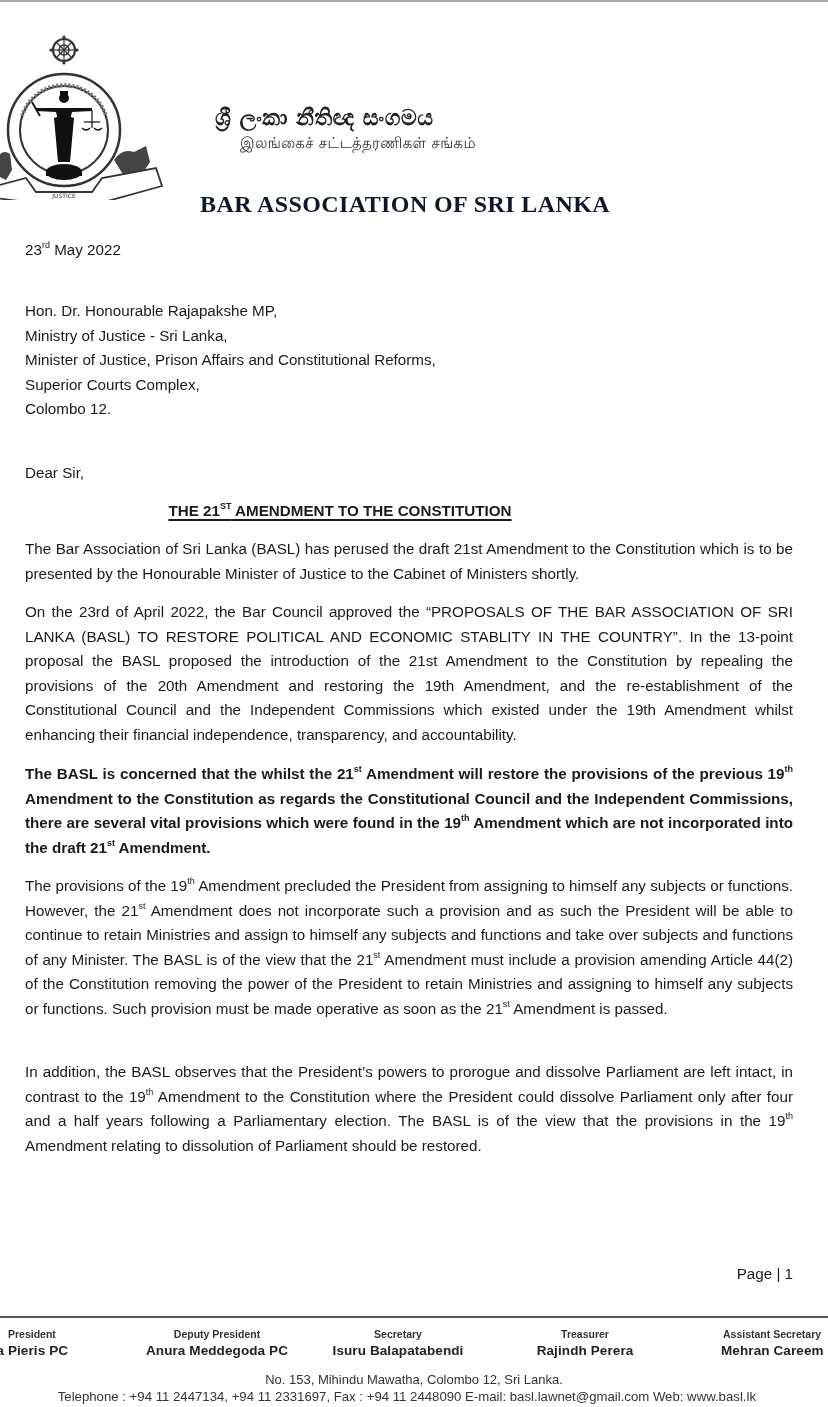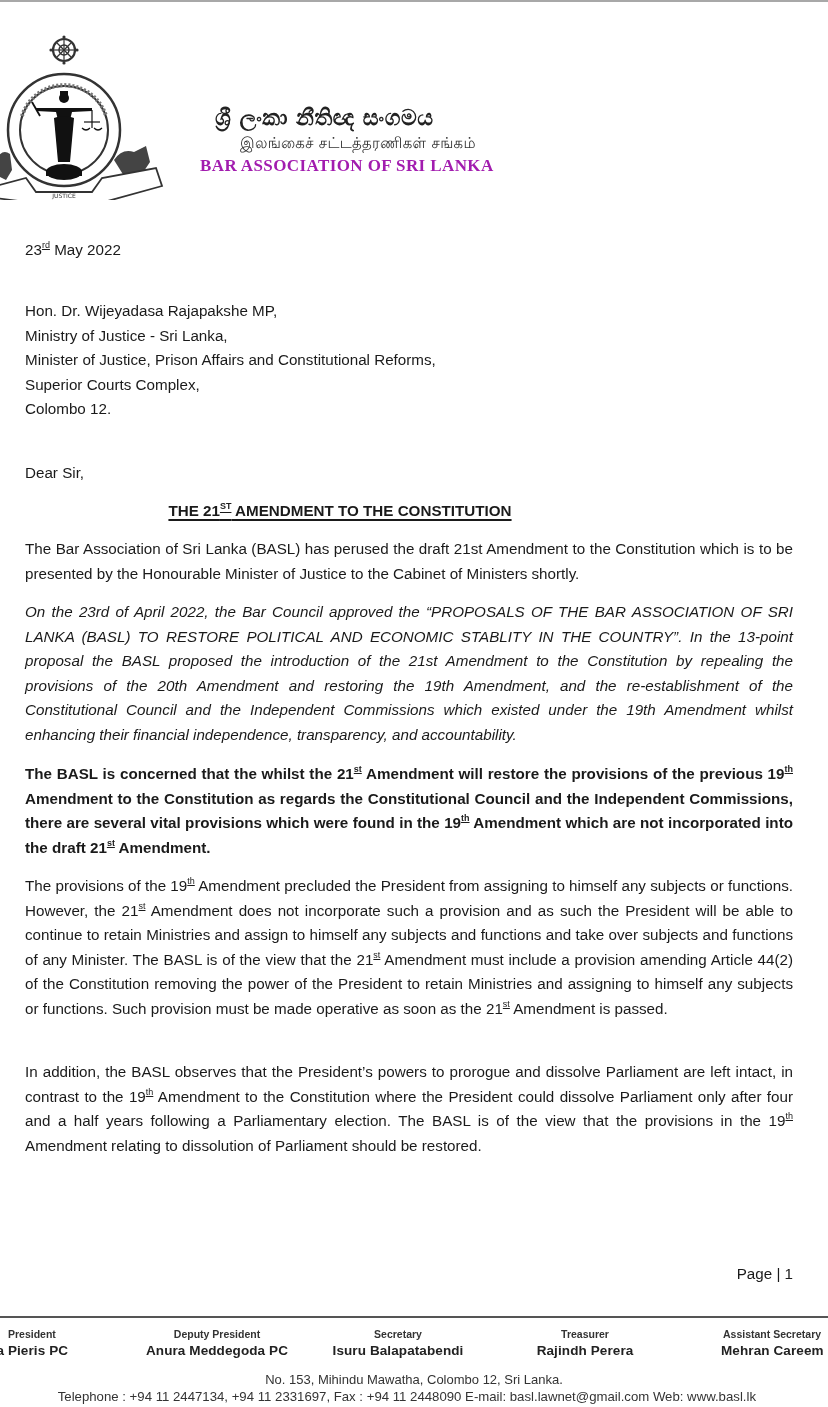--- a/index.html
+++ b/index.html
@@ -6,35 +6,35 @@
     html, body { width: 828px; height: 1407px; background: #ffffff; overflow: hidden; }
     body { position: relative; font-family: "Liberation Sans", sans-serif; color: #1a1a1a; }
 
     .top-border { position: absolute; left: 0; top: 0; width: 828px; height: 2px; background: #a8a8a8; }
 
     
     .logo { position: absolute; left: -4px; top: 30px; width: 170px; height: 170px; }
     .org-name { position: absolute; left: 200px; top: 104px; }
     .org-sinhala { font-family: "DejaVu Sans", sans-serif; font-size: 22px; font-weight: bold; color: #222; letter-spacing: 0.5px; line-height: 28px; margin-left: 15px; }
     .org-tamil { font-family: "DejaVu Sans", sans-serif; font-size: 15px; color: #333; line-height: 22px; letter-spacing: 0.3px; margin-left: 40px; }
-    .org-english { font-family: "Liberation Serif", serif; font-size: 17px; font-weight: bold; color: #a21caf; line-height: 24px; letter-spacing: 0.4px; }
+    .org-english { font-family: "Liberation Serif", serif; font-size: 24px; font-weight: bold; color: #0f172a; line-height: 24px; letter-spacing: 0.4px; margin-top: 38px; }
 
     
     .text { font-family: "Liberation Sans", sans-serif; font-size: 15.2px; line-height: 24.6px; color: #1a1a1a; }
     .date { position: absolute; left: 25px; top: 238px; }
     .addressee { position: absolute; left: 25px; top: 299px; }
     .addressee div { white-space: nowrap; }
     .salutation { position: absolute; left: 25px; top: 461px; }
     .subject { position: absolute; left: 0; width: 680px; top: 499px; text-align: center; font-weight: bold; font-size: 15.2px; }
     .subject span.u { text-decoration: underline; text-decoration-thickness: 1.5px; text-underline-offset: 3px; }
-    sup { font-size: 9px; line-height: 0; position: relative; top: -1px; text-decoration: underline; }
+    sup { font-size: 9px; line-height: 0; position: relative; top: -1px; }
 
     .para { position: absolute; left: 25px; width: 768px; text-align: justify; }
     .p1 { top: 537px; }
-    .p2 { top: 600px; font-style: italic; }
+    .p2 { top: 600px; }
     .p3 { top: 762px; font-weight: bold; }
     .p4 { top: 874px; }
     .p5 { top: 1060px; }
 
     .page-num { position: absolute; right: 35px; top: 1265px; font-size: 15.2px; }
 
     
     .footer-line { position: absolute; left: 0; top: 1316px; width: 828px; height: 2px; background: #555; }
     .officer { position: absolute; top: 1327px; text-align: center; }
     .officer .role { font-family: "Liberation Sans", sans-serif; font-size: 10.5px; font-weight: bold; color: #333; line-height: 14px; }
@@ -112,21 +112,21 @@
 
 <div class="org-name">
   <div class="org-sinhala">ශ්‍රී ලංකා නීතිඥ සංගමය</div>
   <div class="org-tamil">இலங்கைச் சட்டத்தரணிகள் சங்கம்</div>
   <div class="org-english">BAR ASSOCIATION OF SRI LANKA</div>
 </div>
 
 <div class="text date"><span>23</span><sup>rd</sup><span> May 2022</span></div>
 
 <div class="text addressee">
-  <div>Hon. Dr. Wijeyadasa Rajapakshe MP,</div>
+  <div>Hon. Dr. Honourable Rajapakshe MP,</div>
   <div>Ministry of Justice - Sri Lanka,</div>
   <div>Minister of Justice, Prison Affairs and Constitutional Reforms,</div>
   <div>Superior Courts Complex,</div>
   <div>Colombo 12.</div>
 </div>
 
 <div class="text salutation">Dear Sir,</div>
 
 <div class="text subject"><span class="u"><span>THE 21</span><sup>ST</sup><span> AMENDMENT TO THE CONSTITUTION</span></span></div>
 

